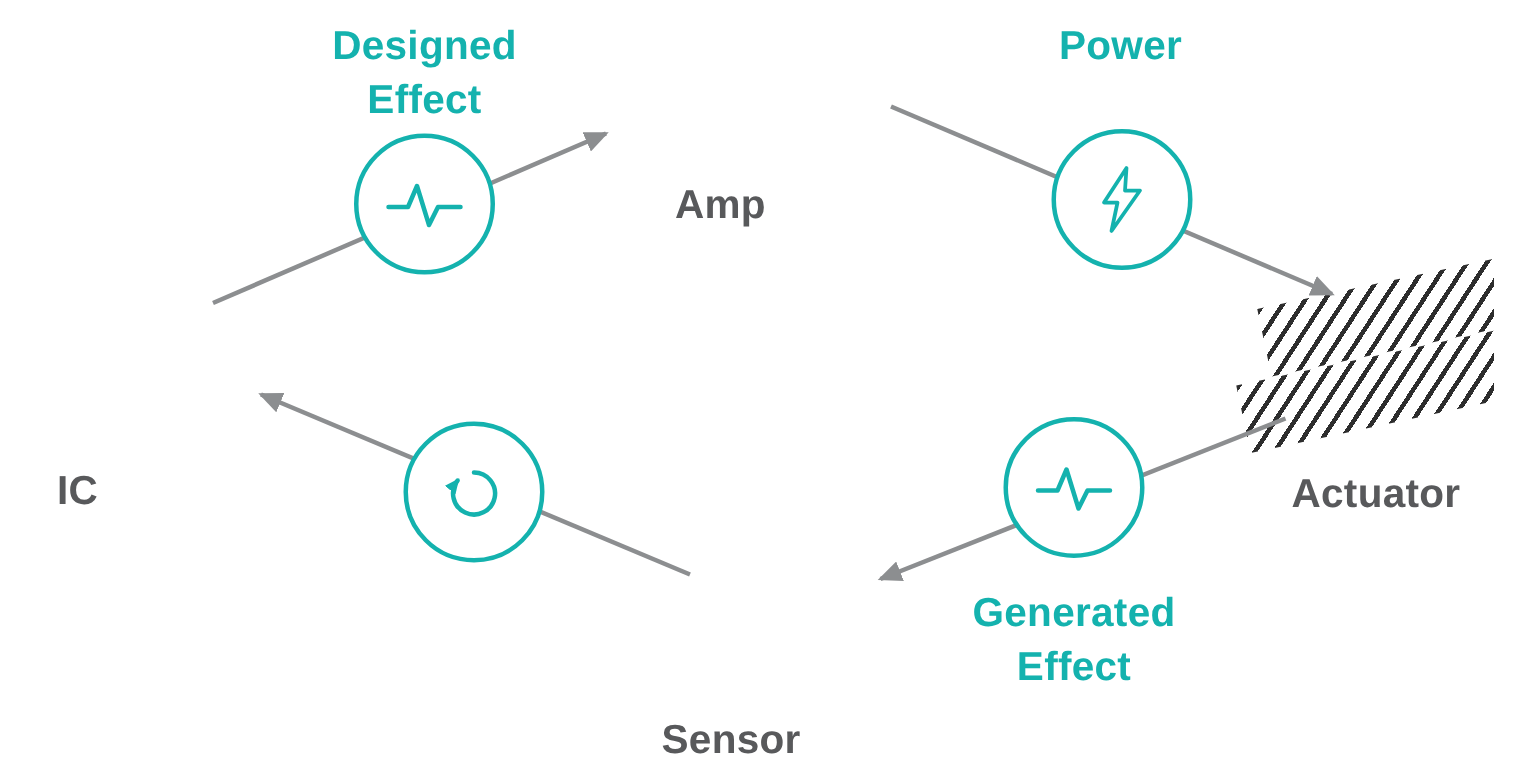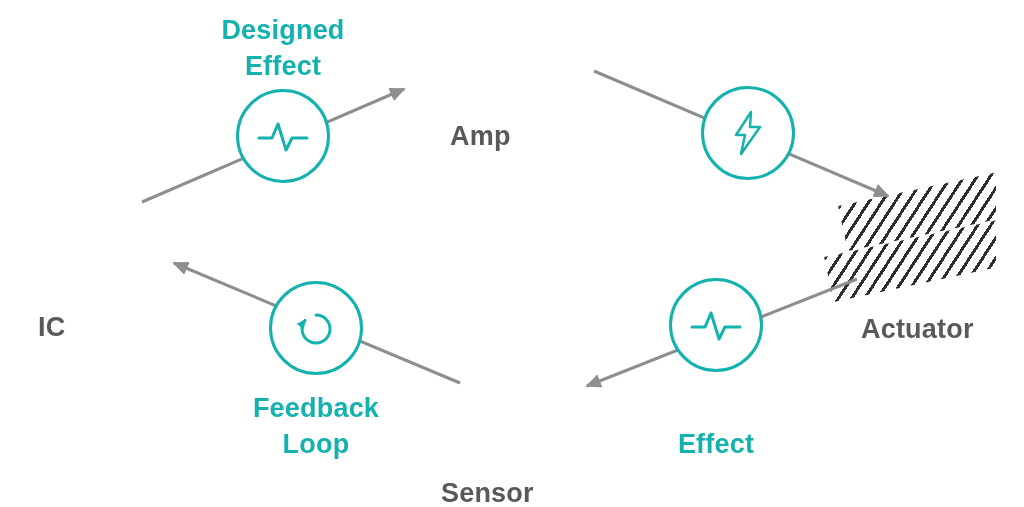--- a/index.html
+++ b/index.html
@@ -86,30 +86,26 @@
     <line class="arrowLine" x1="857" y1="279" x2="587" y2="386" marker-end="url(#arrowhead)"></line>
     <line class="arrowLine" x1="460" y1="383" x2="174" y2="263" marker-end="url(#arrowhead)"></line>
   </svg>
 
   <div class="step-label" style="left:163px; top:12px;">
     <span>Designed</span><br>
     <span>Effect</span>
   </div>
 
   <div class="step-label" style="left:627px; top:12px;">
-    <br>
+    <span>Power</span><br>
   </div>
 
-  <div class="step-label" style="left:196px; top:390px;">
-    <span>Feedback</span><br>
-    <span>Loop</span>
-  </div>
 
   <div class="step-label" style="left:596px; top:390px;">
-    <br>
+    <span>Generated</span><br>
     <span>Effect</span>
   </div>
 
   <div class="node-label" style="left:450px; top:119px; width:140px;">Amp</div>
   <div class="node-label" style="left:861px; top:312px; width:160px;">Actuator</div>
   <div class="node-label" style="left:38px;  top:310px; width:100px;">IC</div>
   <div class="node-label" style="left:441px; top:476px; width:160px;">Sensor</div>
 
   <div class="icon-circle" style="left:236px; top:89px;">
     <svg width="52" height="40" viewBox="0 0 52 40">

